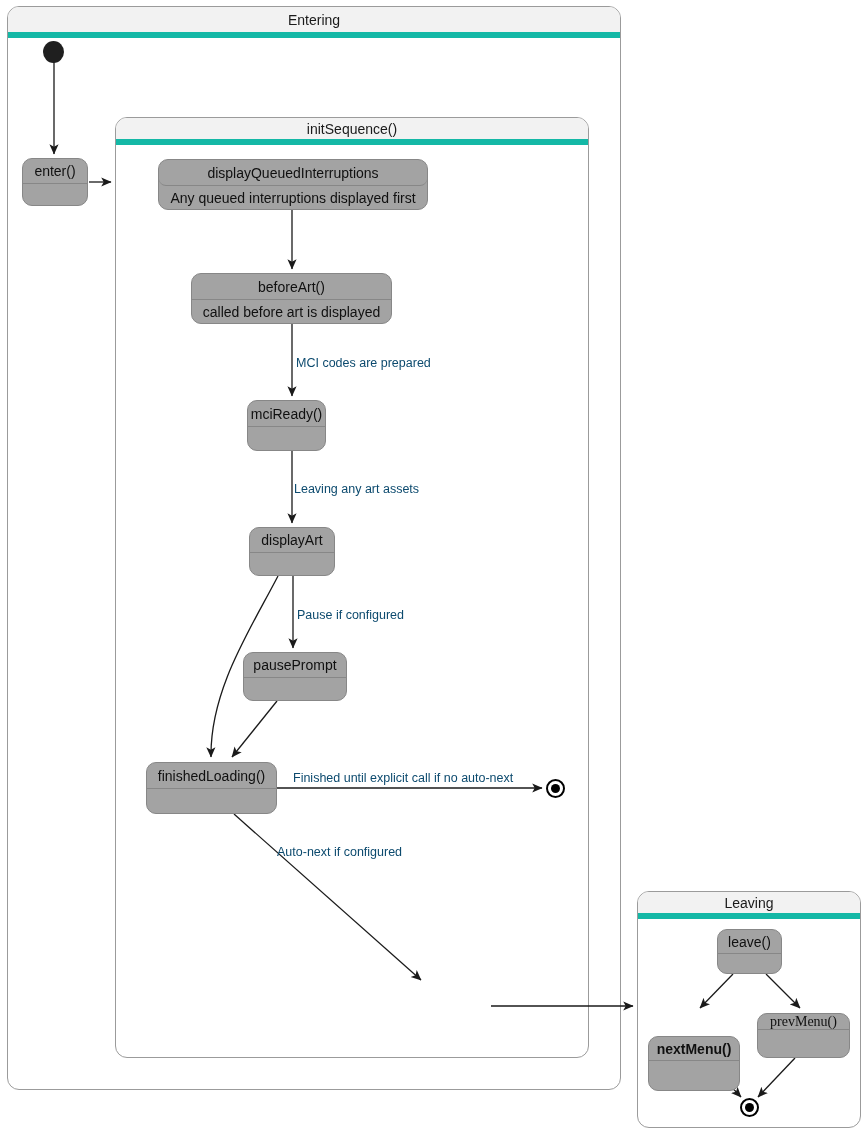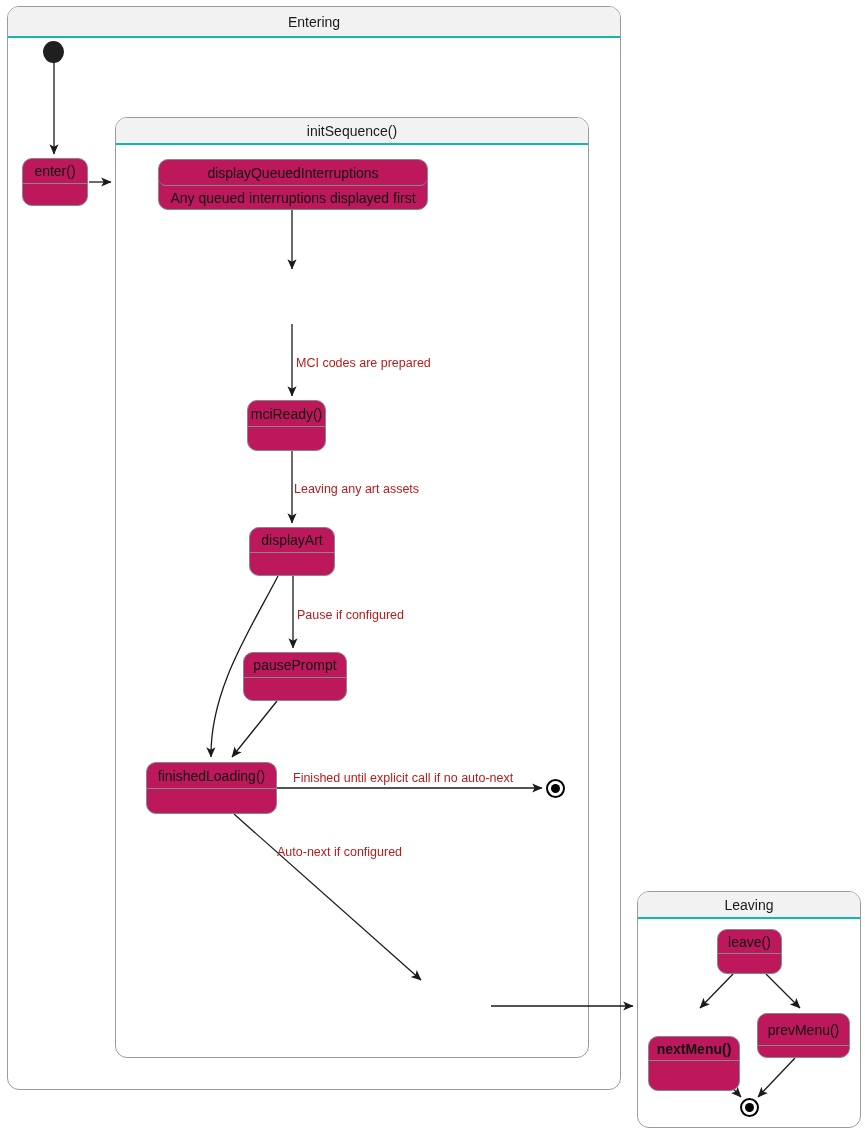--- a/index.html
+++ b/index.html
@@ -31,40 +31,40 @@
     border: 1px solid #9b9b9b;
     border-radius: 12px;
     background: #ffffff;
     box-sizing: border-box;
   }
   .composite-header {
     height: 100%;
     width: 100%;
     box-sizing: border-box;
     background: #f2f2f2;
-    border-bottom: 2px solid #14b8a6;
+    border-bottom: 6px solid #14b8a6;
     border-top-left-radius: 11px;
     border-top-right-radius: 11px;
     display: flex;
     align-items: center;
     justify-content: center;
     font-size: 14px;
     color: #1a1a1a;
   }
   .composite-title-wrap {
     position: absolute;
     left: 0;
     top: 0;
     right: 0;
   }
   .state {
     position: absolute;
     border: 1px solid #878787;
     border-radius: 10px;
-    background: #be185d;
+    background: #a3a3a3;
     box-sizing: border-box;
     display: flex;
     flex-direction: column;
     overflow: hidden;
   }
   .state-name {
     display: flex;
     align-items: center;
     justify-content: center;
     font-size: 14px;
@@ -84,21 +84,21 @@
     padding: 0 7px;
     white-space: nowrap;
     box-sizing: border-box;
   }
   .state-body.empty {
     padding: 0;
   }
   .edge-label {
     position: absolute;
     font-size: 12.5px;
-    color: #b91c1c;
+    color: #0c4a6e;
     white-space: nowrap;
     background: transparent;
   }
   .node-initial {
     position: absolute;
     border-radius: 50%;
     background: #1f1f1f;
   }
   .node-final-outer {
     position: absolute;
@@ -189,20 +189,24 @@
   <div class="state" style="left:22px; top:158px; width:66px; height:48px;">
     <div class="state-name" style="height:25px;">enter()</div>
     <div class="state-body empty"></div>
   </div>
 
   <div class="state" style="left:158px; top:159px; width:270px; height:51px;">
     <div class="state-name" style="height:26px;border-radius:7px;">displayQueuedInterruptions</div>
     <div class="state-body">Any queued interruptions displayed first</div>
   </div>
 
+  <div class="state" style="left:191px; top:273px; width:201px; height:51px;">
+    <div class="state-name" style="height:26px;">beforeArt()</div>
+    <div class="state-body">called before art is displayed</div>
+  </div>
 
   <div class="state" style="left:247px; top:400px; width:79px; height:51px;">
     <div class="state-name" style="height:26px;">mciReady()</div>
     <div class="state-body empty"></div>
   </div>
 
   <div class="state" style="left:249px; top:527px; width:86px; height:49px;">
     <div class="state-name" style="height:25px;">displayArt</div>
     <div class="state-body empty"></div>
   </div>
@@ -222,21 +226,21 @@
     <div class="state-name" style="height:24px;">leave()</div>
     <div class="state-body empty"></div>
   </div>
 
   <div class="state" style="left:648px; top:1036px; width:92px; height:55px;font-weight:bold;">
     <div class="state-name" style="height:24px;">nextMenu()</div>
     <div class="state-body empty"></div>
   </div>
 
   <div class="state" style="left:757px; top:1013px; width:93px; height:45px;">
-    <div class="state-name" style="height:32px;">prevMenu()</div>
+    <div class="state-name" style="height:16px;font-family:Liberation Serif, serif;">prevMenu()</div>
     <div class="state-body empty"></div>
   </div>
 
   <div class="edge-label" style="left:296px; top:356px;">MCI codes are prepared</div>
 
   <div class="edge-label" style="left:294px; top:482px;">Leaving any art assets</div>
 
   <div class="edge-label" style="left:297px; top:608px;">Pause if configured</div>
 
   <div class="edge-label" style="left:293px; top:771px;">Finished until explicit call if no auto-next</div>

